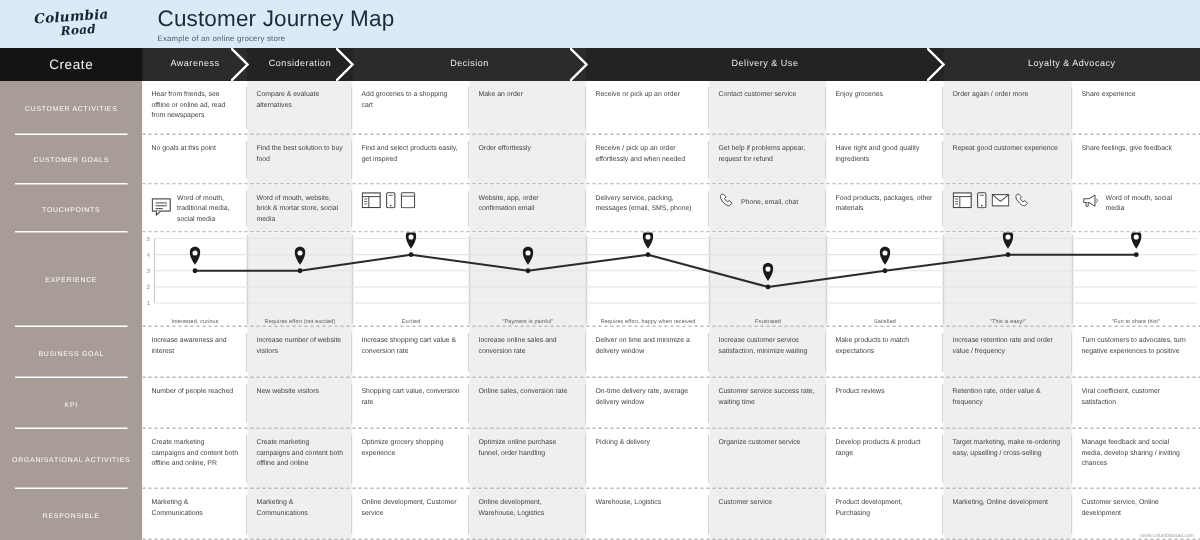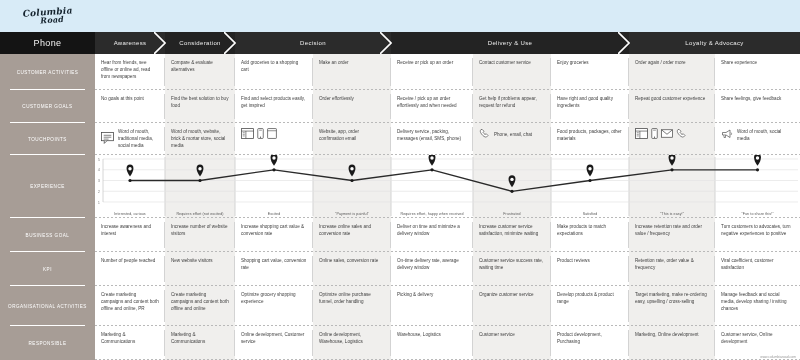--- a/index.html
+++ b/index.html
@@ -78,24 +78,28 @@
 
 <div id="map">
 
   <div class="header">
     <div class="logo-cell">
       <div class="logo">
         <span class="l1">Columbia</span>
         <span class="l2">Road</span>
       </div>
     </div>
+    <div class="title-cell">
+      <div class="title">Customer Journey Map</div>
+      <div class="subtitle">Example of an online grocery store</div>
+    </div>
   </div>
 
   <div class="stagebar">
-    <div class="stage-label">Phone</div>
+    <div class="stage-label">Create</div>
     <div class="stages" id="stages">
         <div class="stage" style="width: 70px;">
           <span>Awareness</span>
           <svg class="chev" viewBox="0 0 12 22">
             <path d="M0 0 L11 11 L0 22" fill="none" stroke="#ffffff" stroke-width="1.6"></path>
           </svg>
         </div>
         <div class="stage alt" style="width: 70px;">
           <span>Consideration</span>
           <svg class="chev" viewBox="0 0 12 22">

